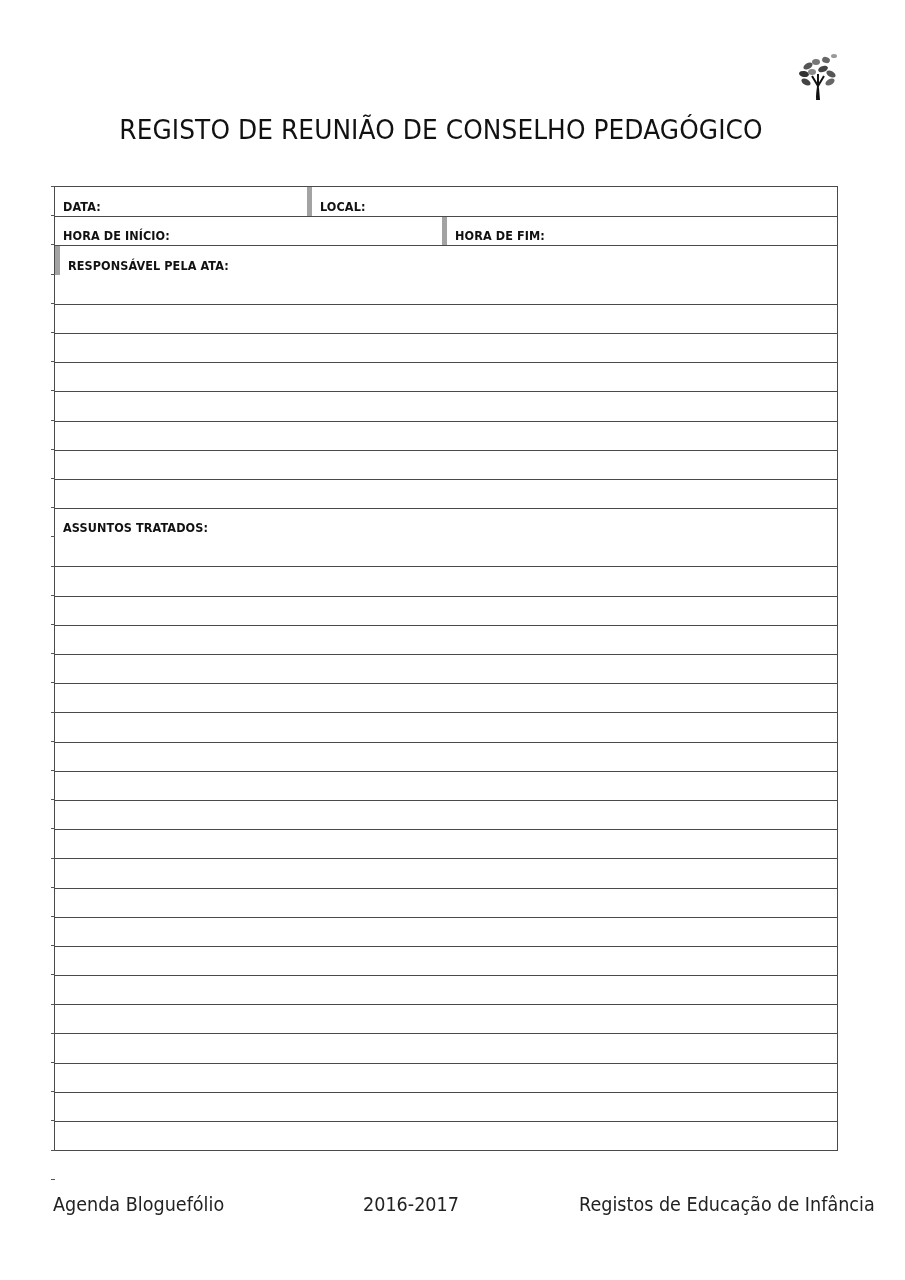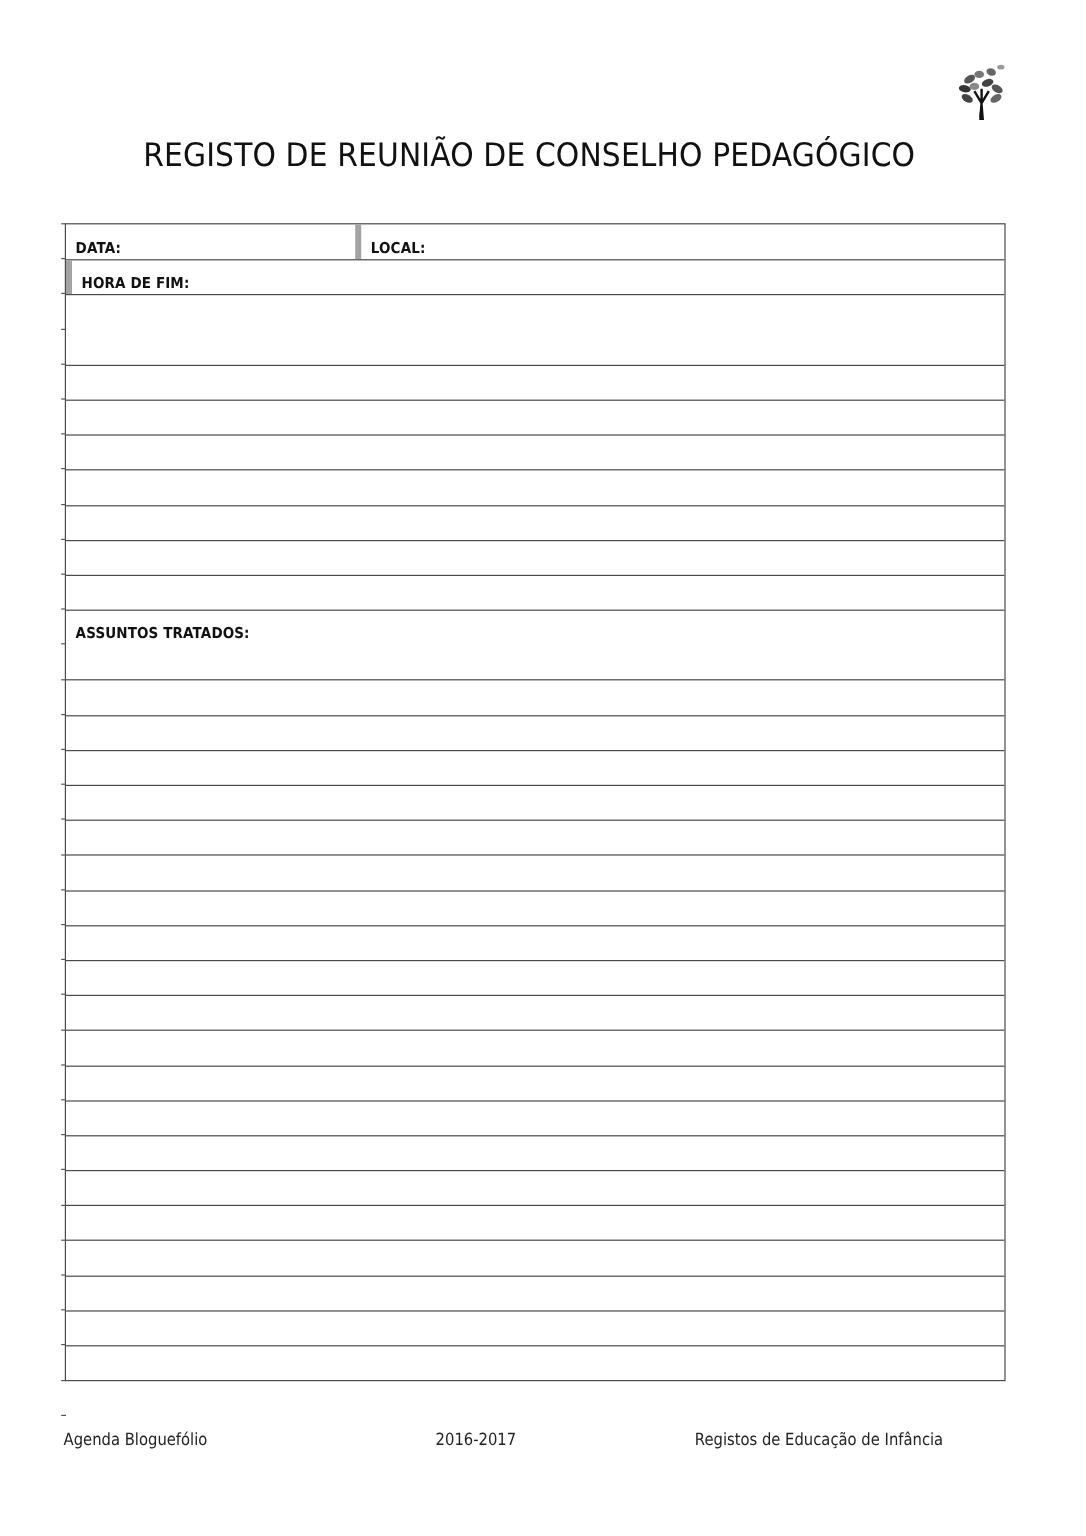--- a/index.html
+++ b/index.html
@@ -1,27 +1,27 @@
 <!DOCTYPE html>
 <html><head>
   <meta charset="utf-8">
   <style>
     html, body { margin: 0; padding: 0; background: #ffffff; }
     body { width: 905px; height: 1280px; position: relative; overflow: hidden; font-family: "Liberation Sans", sans-serif; color: #111; }
     .logo { position: absolute; left: 796px; top: 52px; width: 44px; height: 50px; }
     .title { position: absolute; left: 0; width: 882px; top: 114px; text-align: center; font-size: 27px; letter-spacing: 0.1px; color: #111; font-family: "DejaVu Sans", sans-serif; font-weight: normal; transform: scaleX(0.92); transform-origin: center; }
     .form { position: absolute; left: 54px; top: 186px; width: 784px; border: 1px solid #4a4a4a; border-bottom: 1px solid #4a4a4a; box-sizing: border-box; }
-    .row { height: 29.2px; border-top: 1px solid #4a4a4a; box-sizing: border-box; display: flex; position: relative; }
+    .row { height: 29.2px; border-top: 1px solid #4a4a4a; box-sizing: border-box; display: flex; position: relative; gap: 11px; }
     .row:first-child { border-top: none; }
     .cell { height: 100%; box-sizing: border-box; display: flex; align-items: flex-end; padding: 0 0 2px 8px; font-size: 12.5px; font-weight: bold; letter-spacing: 0.1px; font-family: "DejaVu Sans", sans-serif; transform-origin: left bottom; }
     .cell span { display: inline-block; transform: scaleX(0.9); transform-origin: left bottom; white-space: nowrap; }
     .cell.div { border-left: 5px solid #a3a3a3; }
     .ticks { position: absolute; left: 51px; top: 186px; width: 4px; height: 994px; }
     .tick { position: absolute; left: 0; width: 4px; height: 1px; background: #555; }
-    .footer { position: absolute; top: 1192px; font-size: 14px; color: #222; font-family: "DejaVu Sans", sans-serif; }
+    .footer { position: absolute; top: 1192px; font-size: 20px; color: #222; font-family: "DejaVu Sans", sans-serif; }
     .footer span { display: inline-block; transform: scaleX(0.88); transform-origin: left center; white-space: nowrap; }
   </style>
 </head>
 <body>
 
 <svg class="logo" viewBox="0 0 44 50">
   <g fill="#555">
     <ellipse cx="12" cy="14" rx="5" ry="3" transform="rotate(-30 12 14)"></ellipse>
     <ellipse cx="20" cy="10" rx="4" ry="3" fill="#777"></ellipse>
     <ellipse cx="30" cy="8" rx="4" ry="3" transform="rotate(20 30 8)" fill="#666"></ellipse>
@@ -42,25 +42,31 @@
 <div class="form">
   <div class="row">
     <div class="cell" style="width:241px">
         <span>DATA:</span>
       </div>
     <div class="cell div" style="flex:1">
         <span>LOCAL:</span>
       </div>
   </div>
   <div class="row">
+    <div class="cell" style="width:376px">
+        <span>HORA DE INÍCIO:</span>
+      </div>
     <div class="cell div" style="flex:1">
         <span>HORA DE FIM:</span>
       </div>
   </div>
   <div class="row">
+    <div class="cell div" style="flex:1">
+        <span>RESPONSÁVEL PELA ATA:</span>
+      </div>
   </div>
   <div id="ordem-rows">
       <div class="row"></div>
       <div class="row"></div>
       <div class="row"></div>
       <div class="row"></div>
       <div class="row"></div>
       <div class="row"></div>
       <div class="row"></div>
       <div class="row"></div>

